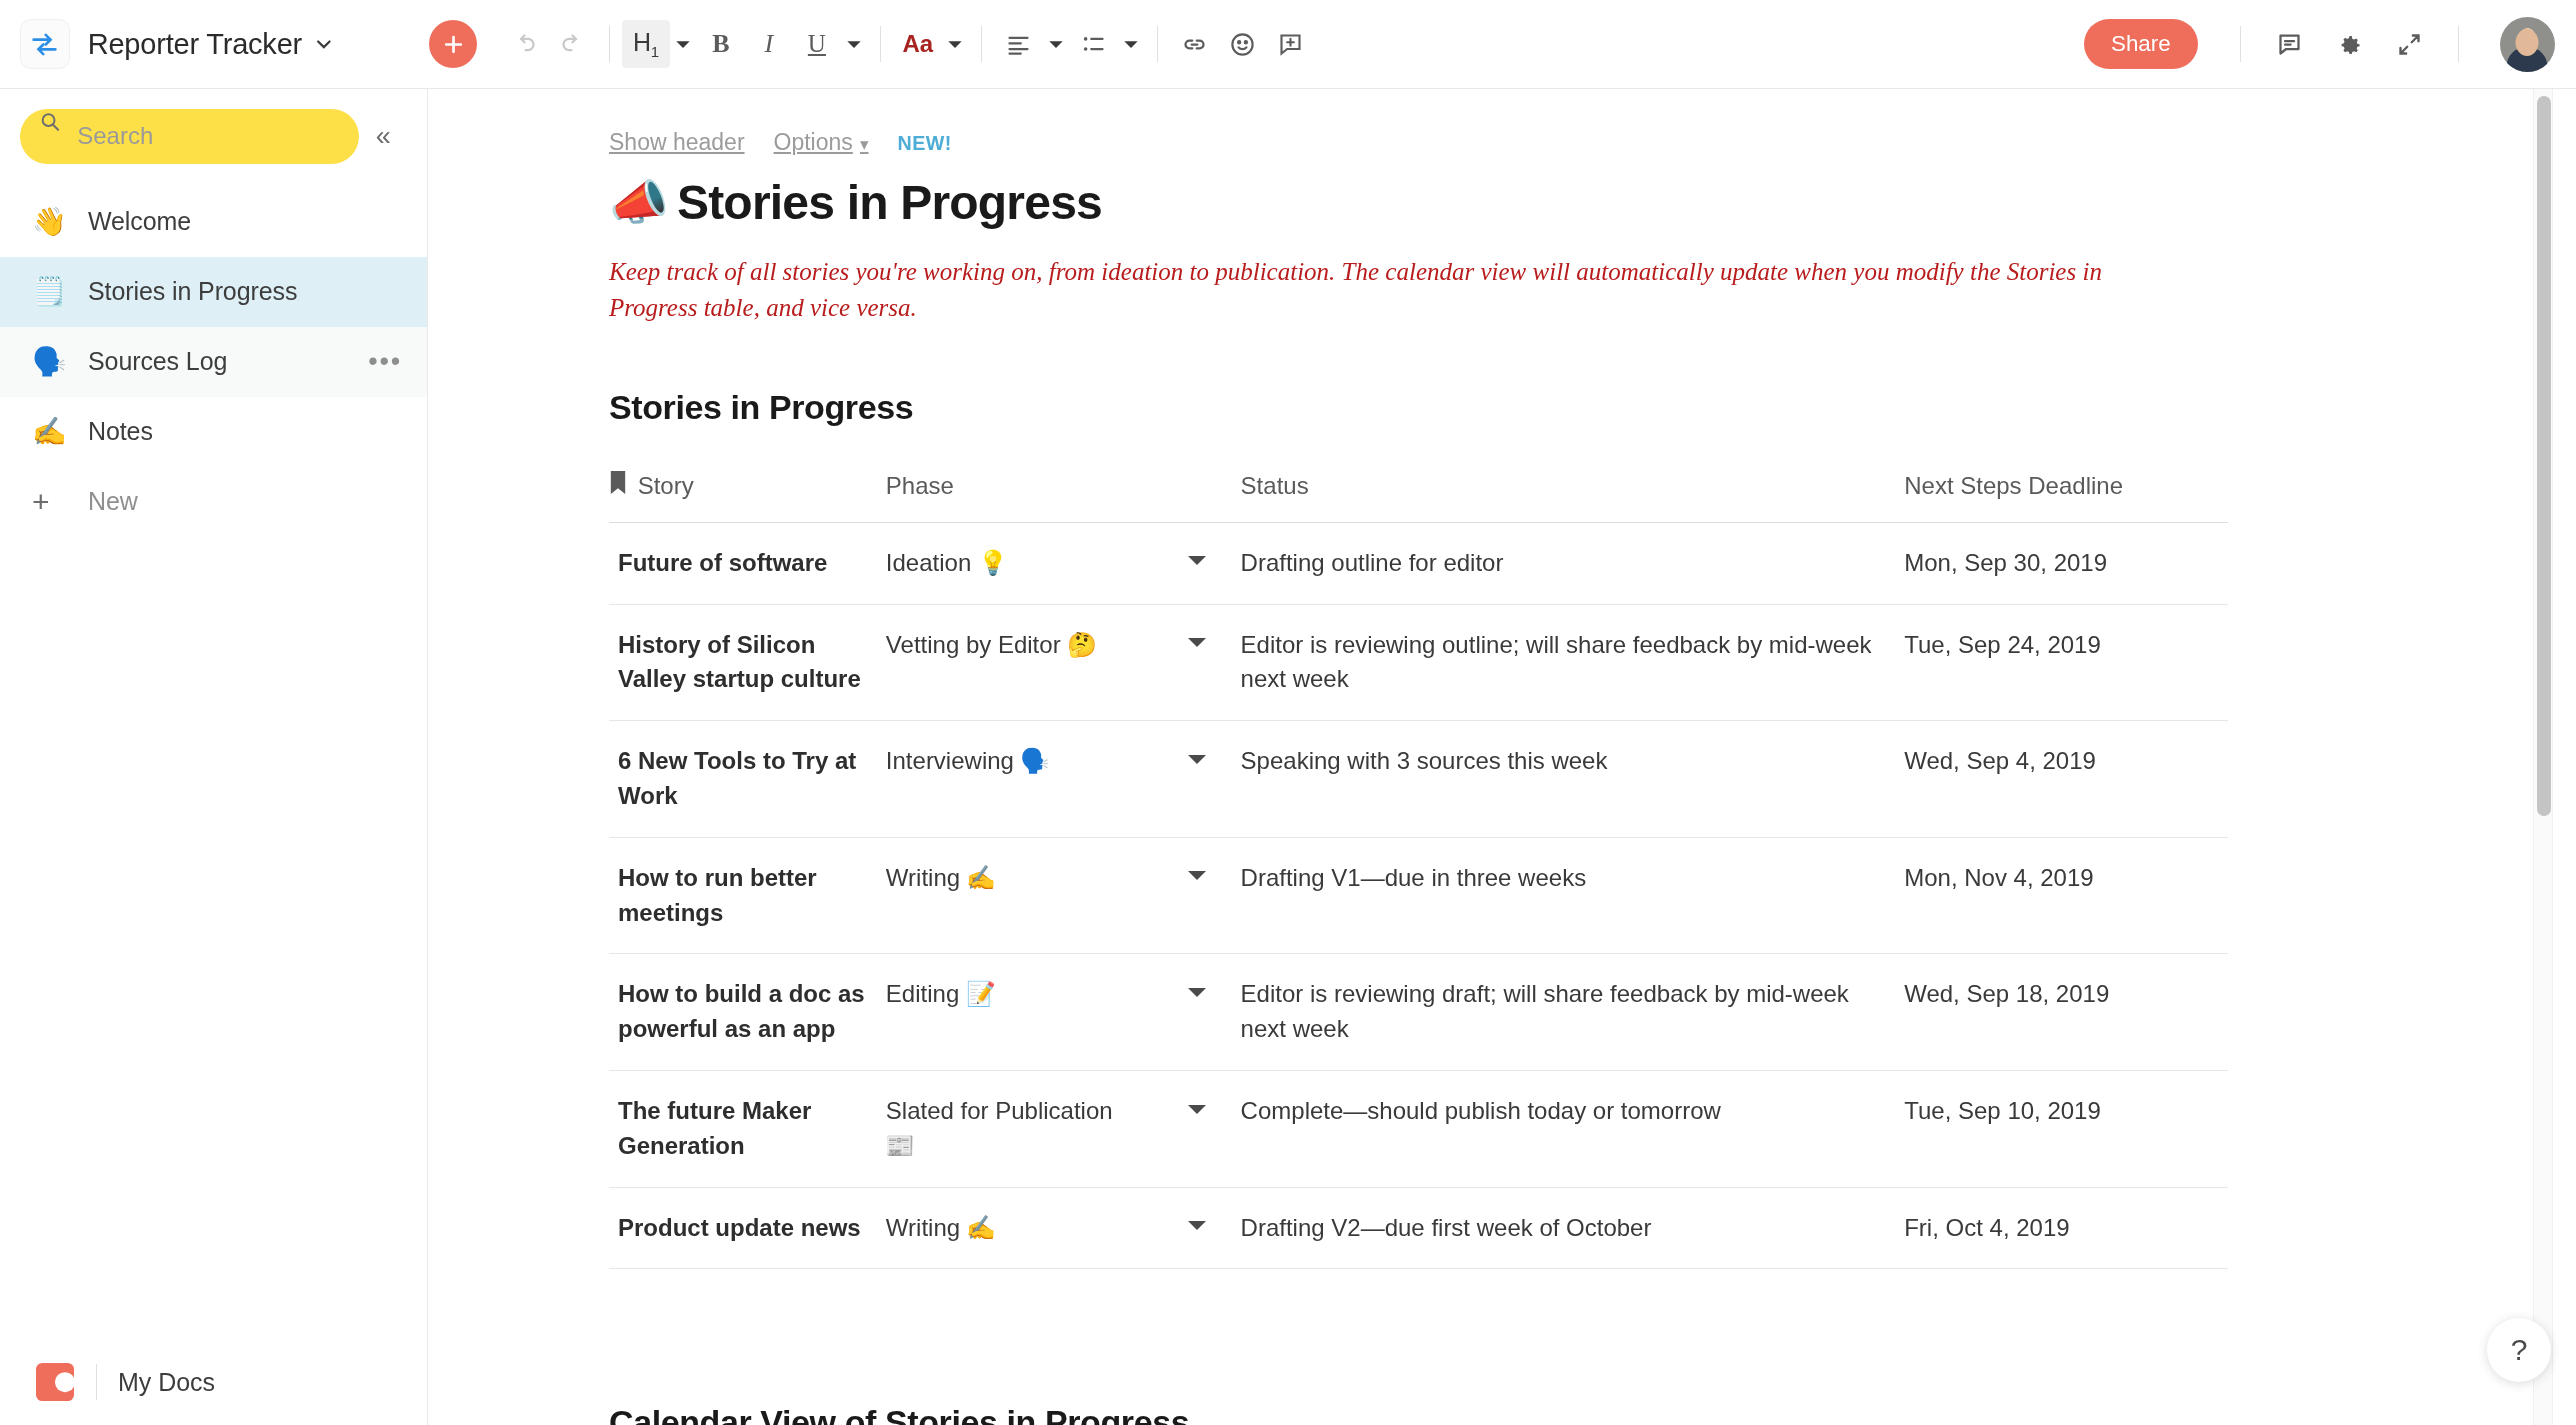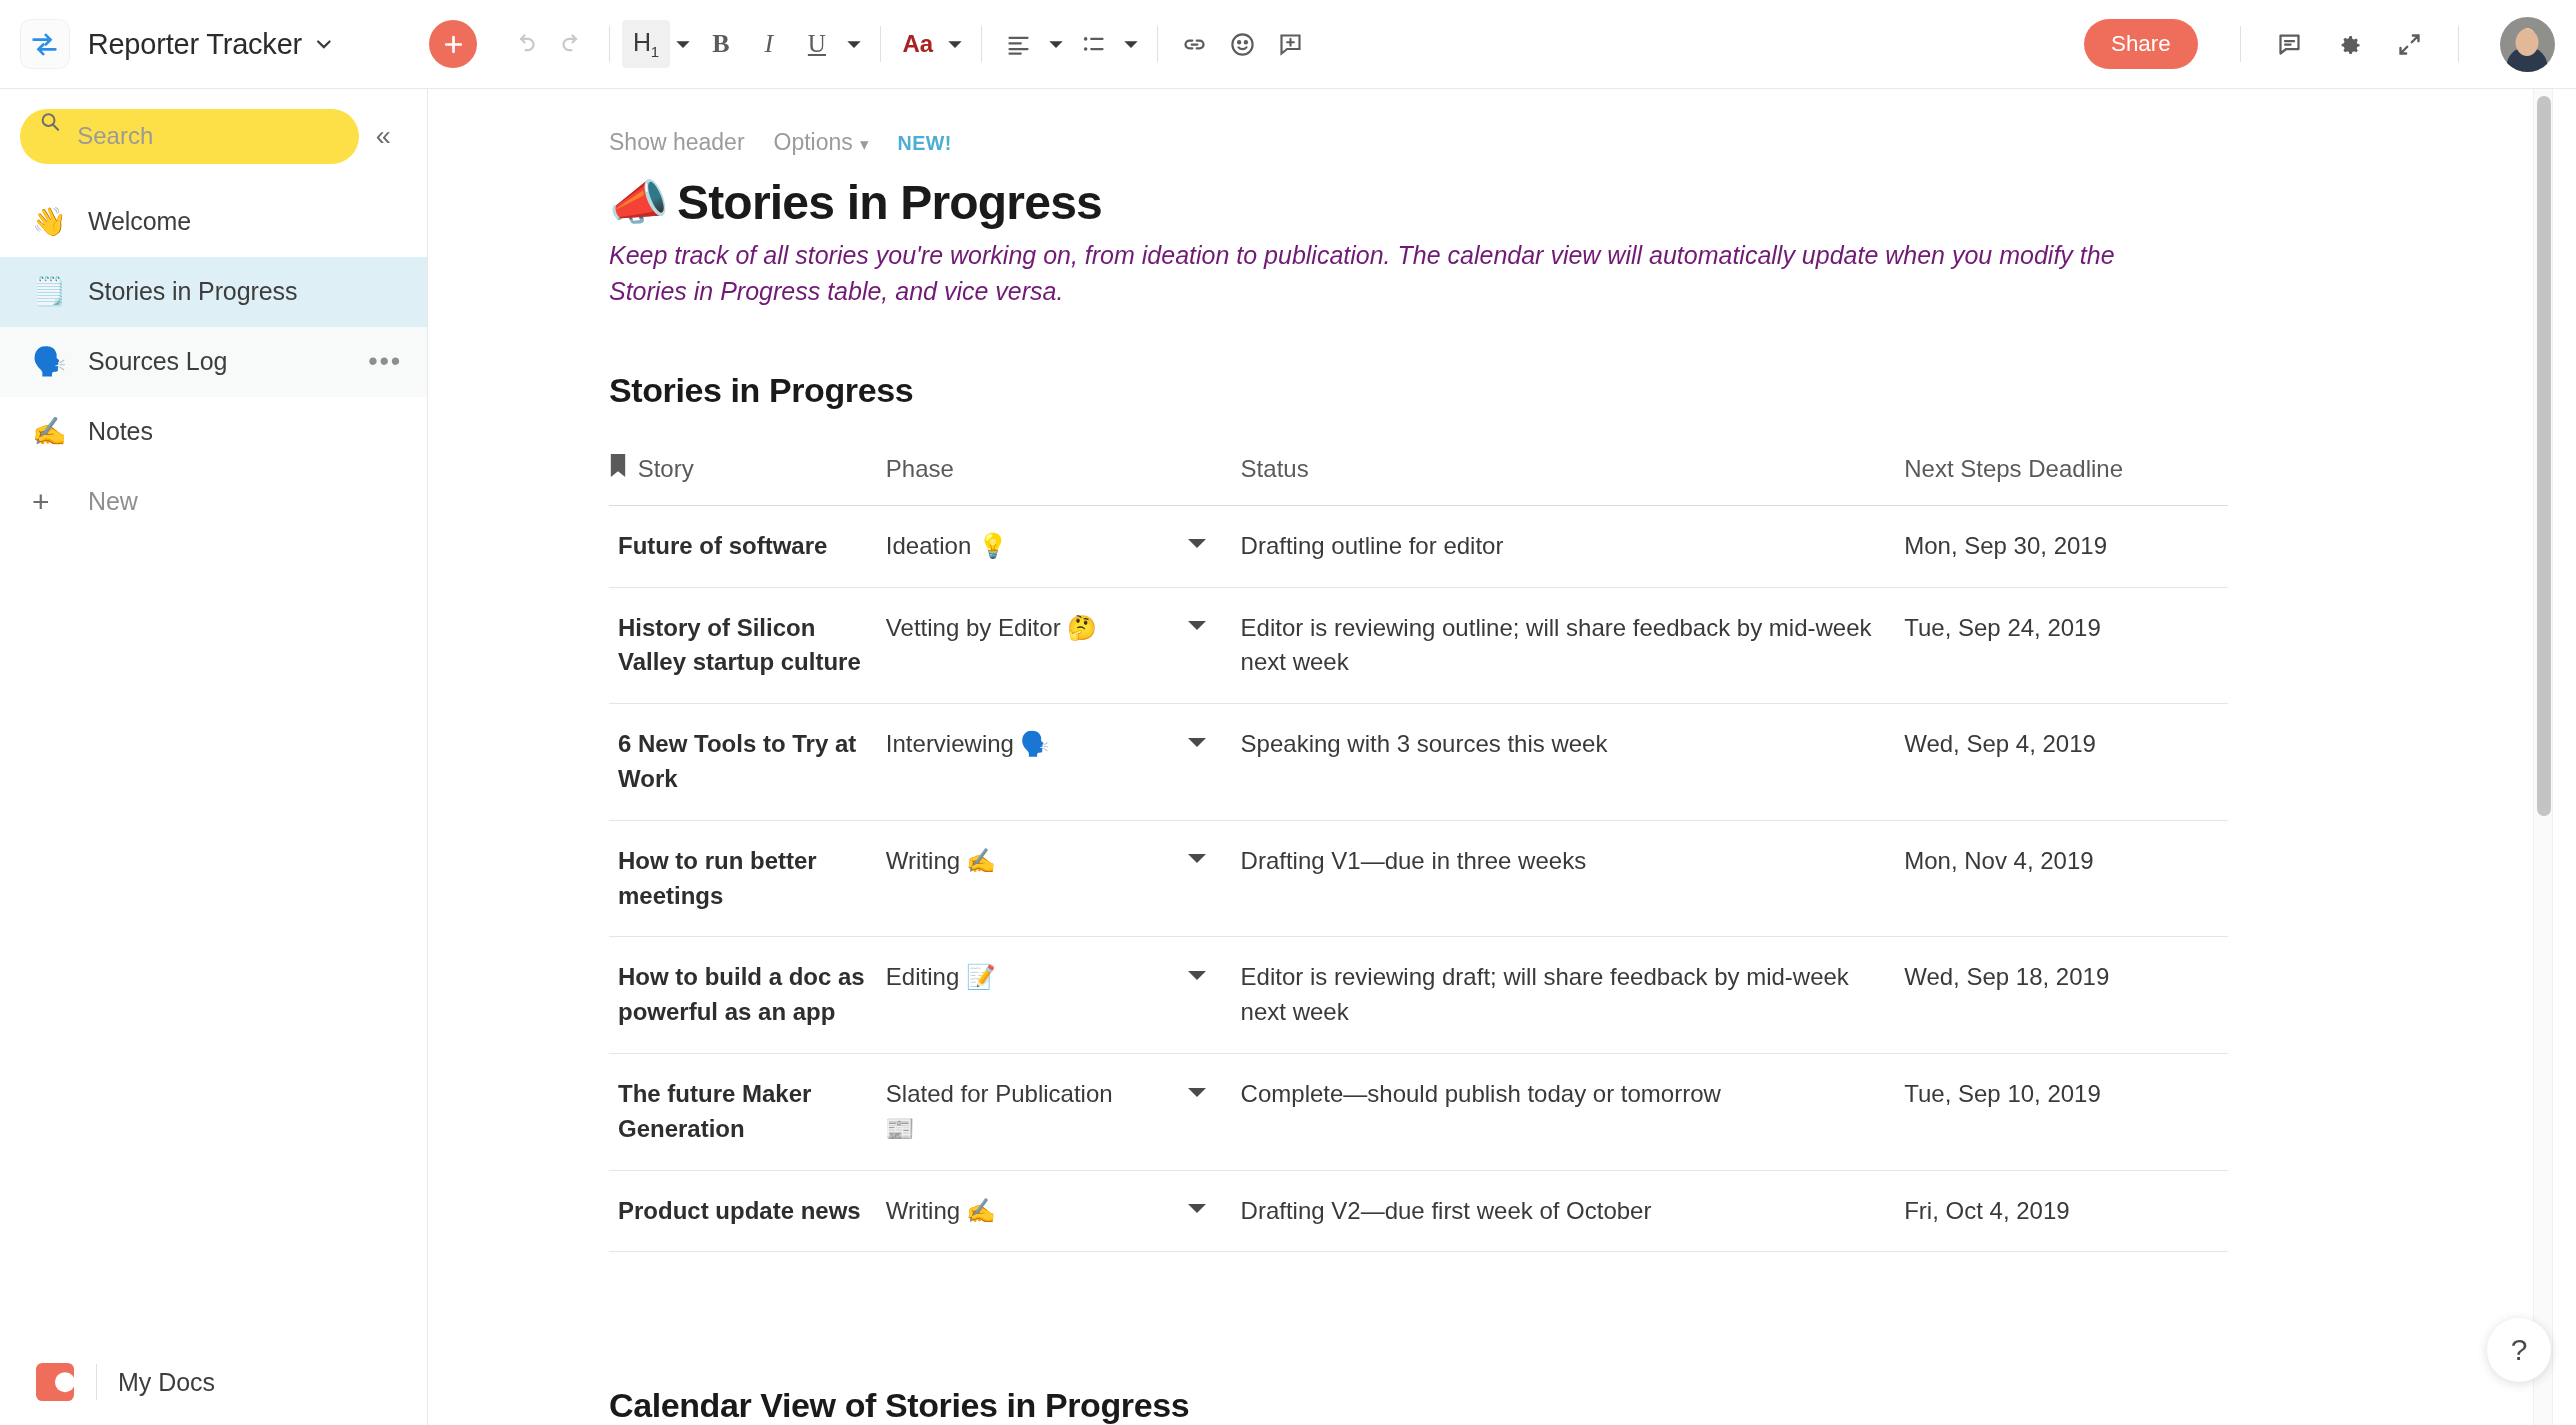--- a/index.html
+++ b/index.html
@@ -137,34 +137,34 @@
   .main {
     position: absolute; top: 89px; left: 428px;
     width: 2148px; height: 1336px; background: #fff; overflow: hidden;
   }
   .doc-inner { position: absolute; left: 0; top: 0; width: 2039px; }
 
   .doc-meta {
     display: flex; align-items: baseline; gap: 29px;
     padding-left: 181px; padding-top: 40px;
   }
-  .doc-meta .item { font-size: 23px; color: #9b9b9b; cursor: pointer; }
+  .doc-meta .item { font-size: 23px; color: #9b9b9b; cursor: pointer; text-decoration: underline; }
   .doc-meta .new-badge {
     font-size: 19.7px; color: #4eadd4; font-weight: bold; letter-spacing: 0.4px;
   }
   .doc-meta .mini-chev { font-size: 17px; margin-left: 7.2px; color: #9b9b9b; }
 
   h1.page-h1 {
     padding-left: 181px; margin-top: 18px;
     font-size: 48px; font-weight: bold; color: #1a1a1a;
     letter-spacing: -0.8px; display: flex; align-items: center; gap: 9px;
   }
   .intro {
-    padding-left: 181px; margin-top: 6px; width: 1699px;
-    font-size: 25px; line-height: 1.45; font-style: italic; color: #701a75;
+    padding-left: 181px; margin-top: 23px; width: 1699px;
+    font-size: 25px; line-height: 1.45; font-style: italic; color: #b91c1c; font-family: Liberation Serif, serif;
   }
 
   h2.sec-h2 {
     padding-left: 181px; margin-top: 61px;
     font-size: 34px; font-weight: bold; color: #1a1a1a; letter-spacing: -0.4px;
   }
 
   
   .tbl { margin-left: 181px; width: 1619px; margin-top: 30px; }
   .tbl-row { display: flex; border-bottom: 0.9px solid #e6e6e6; }

